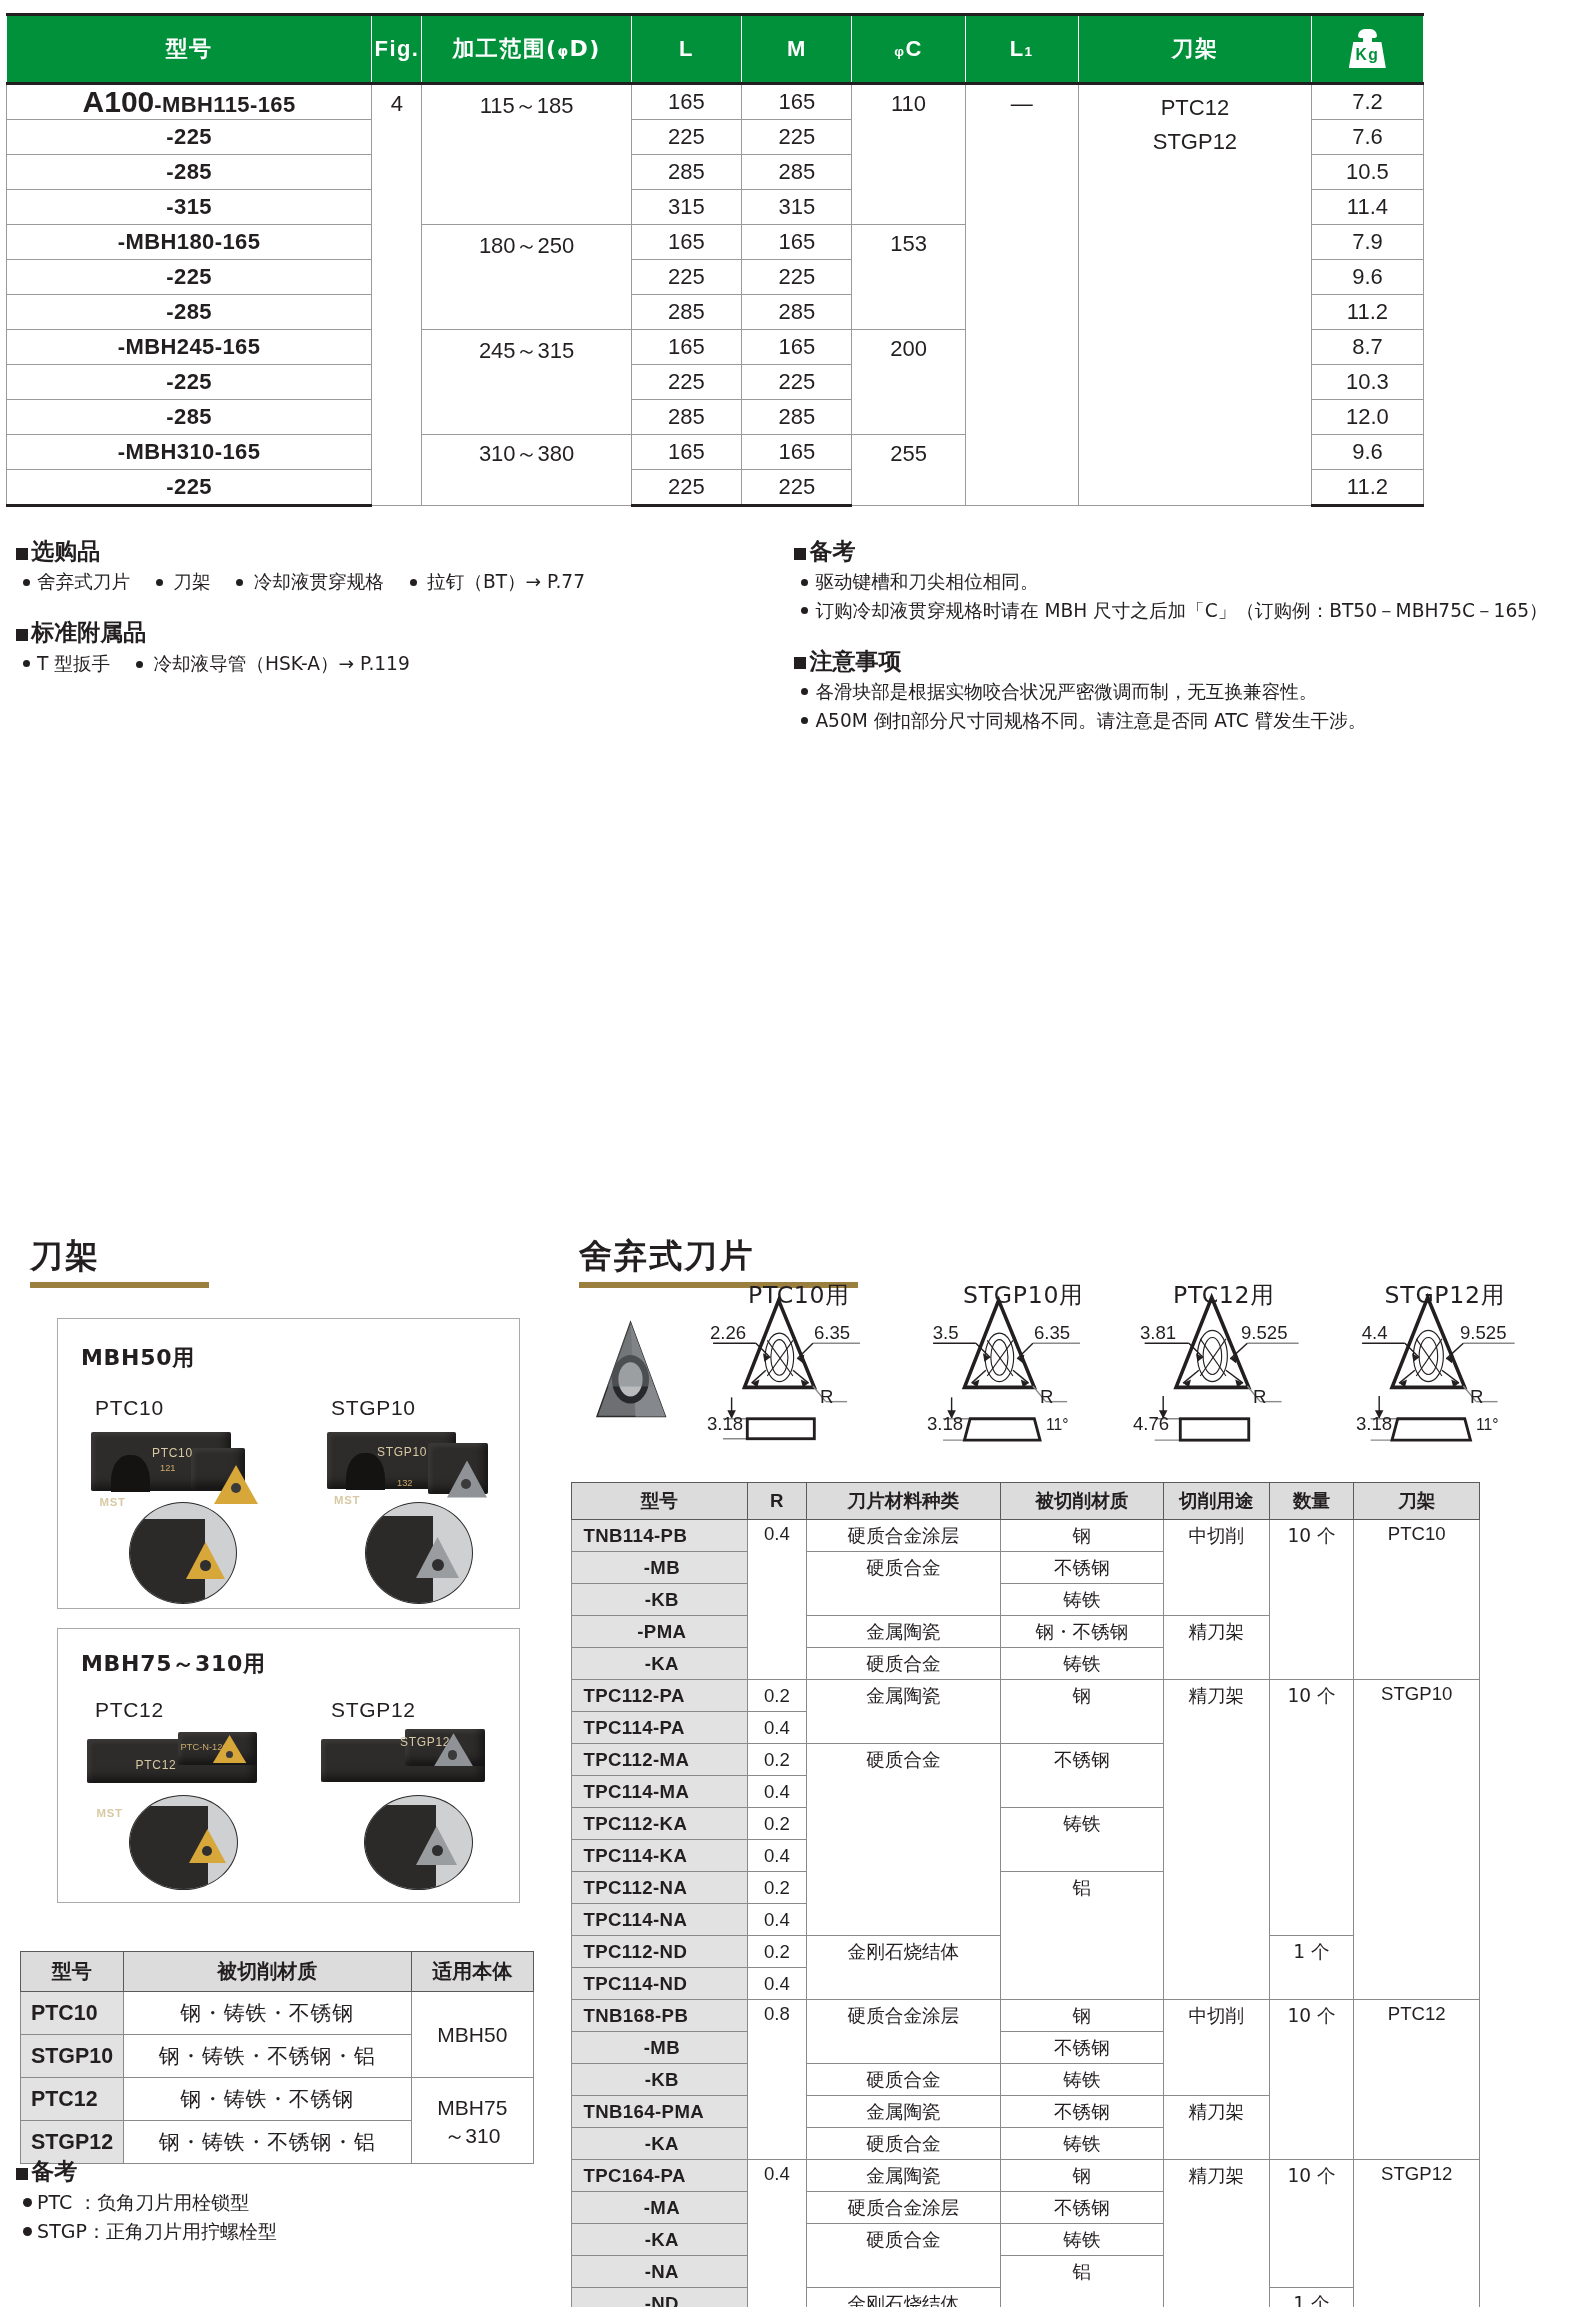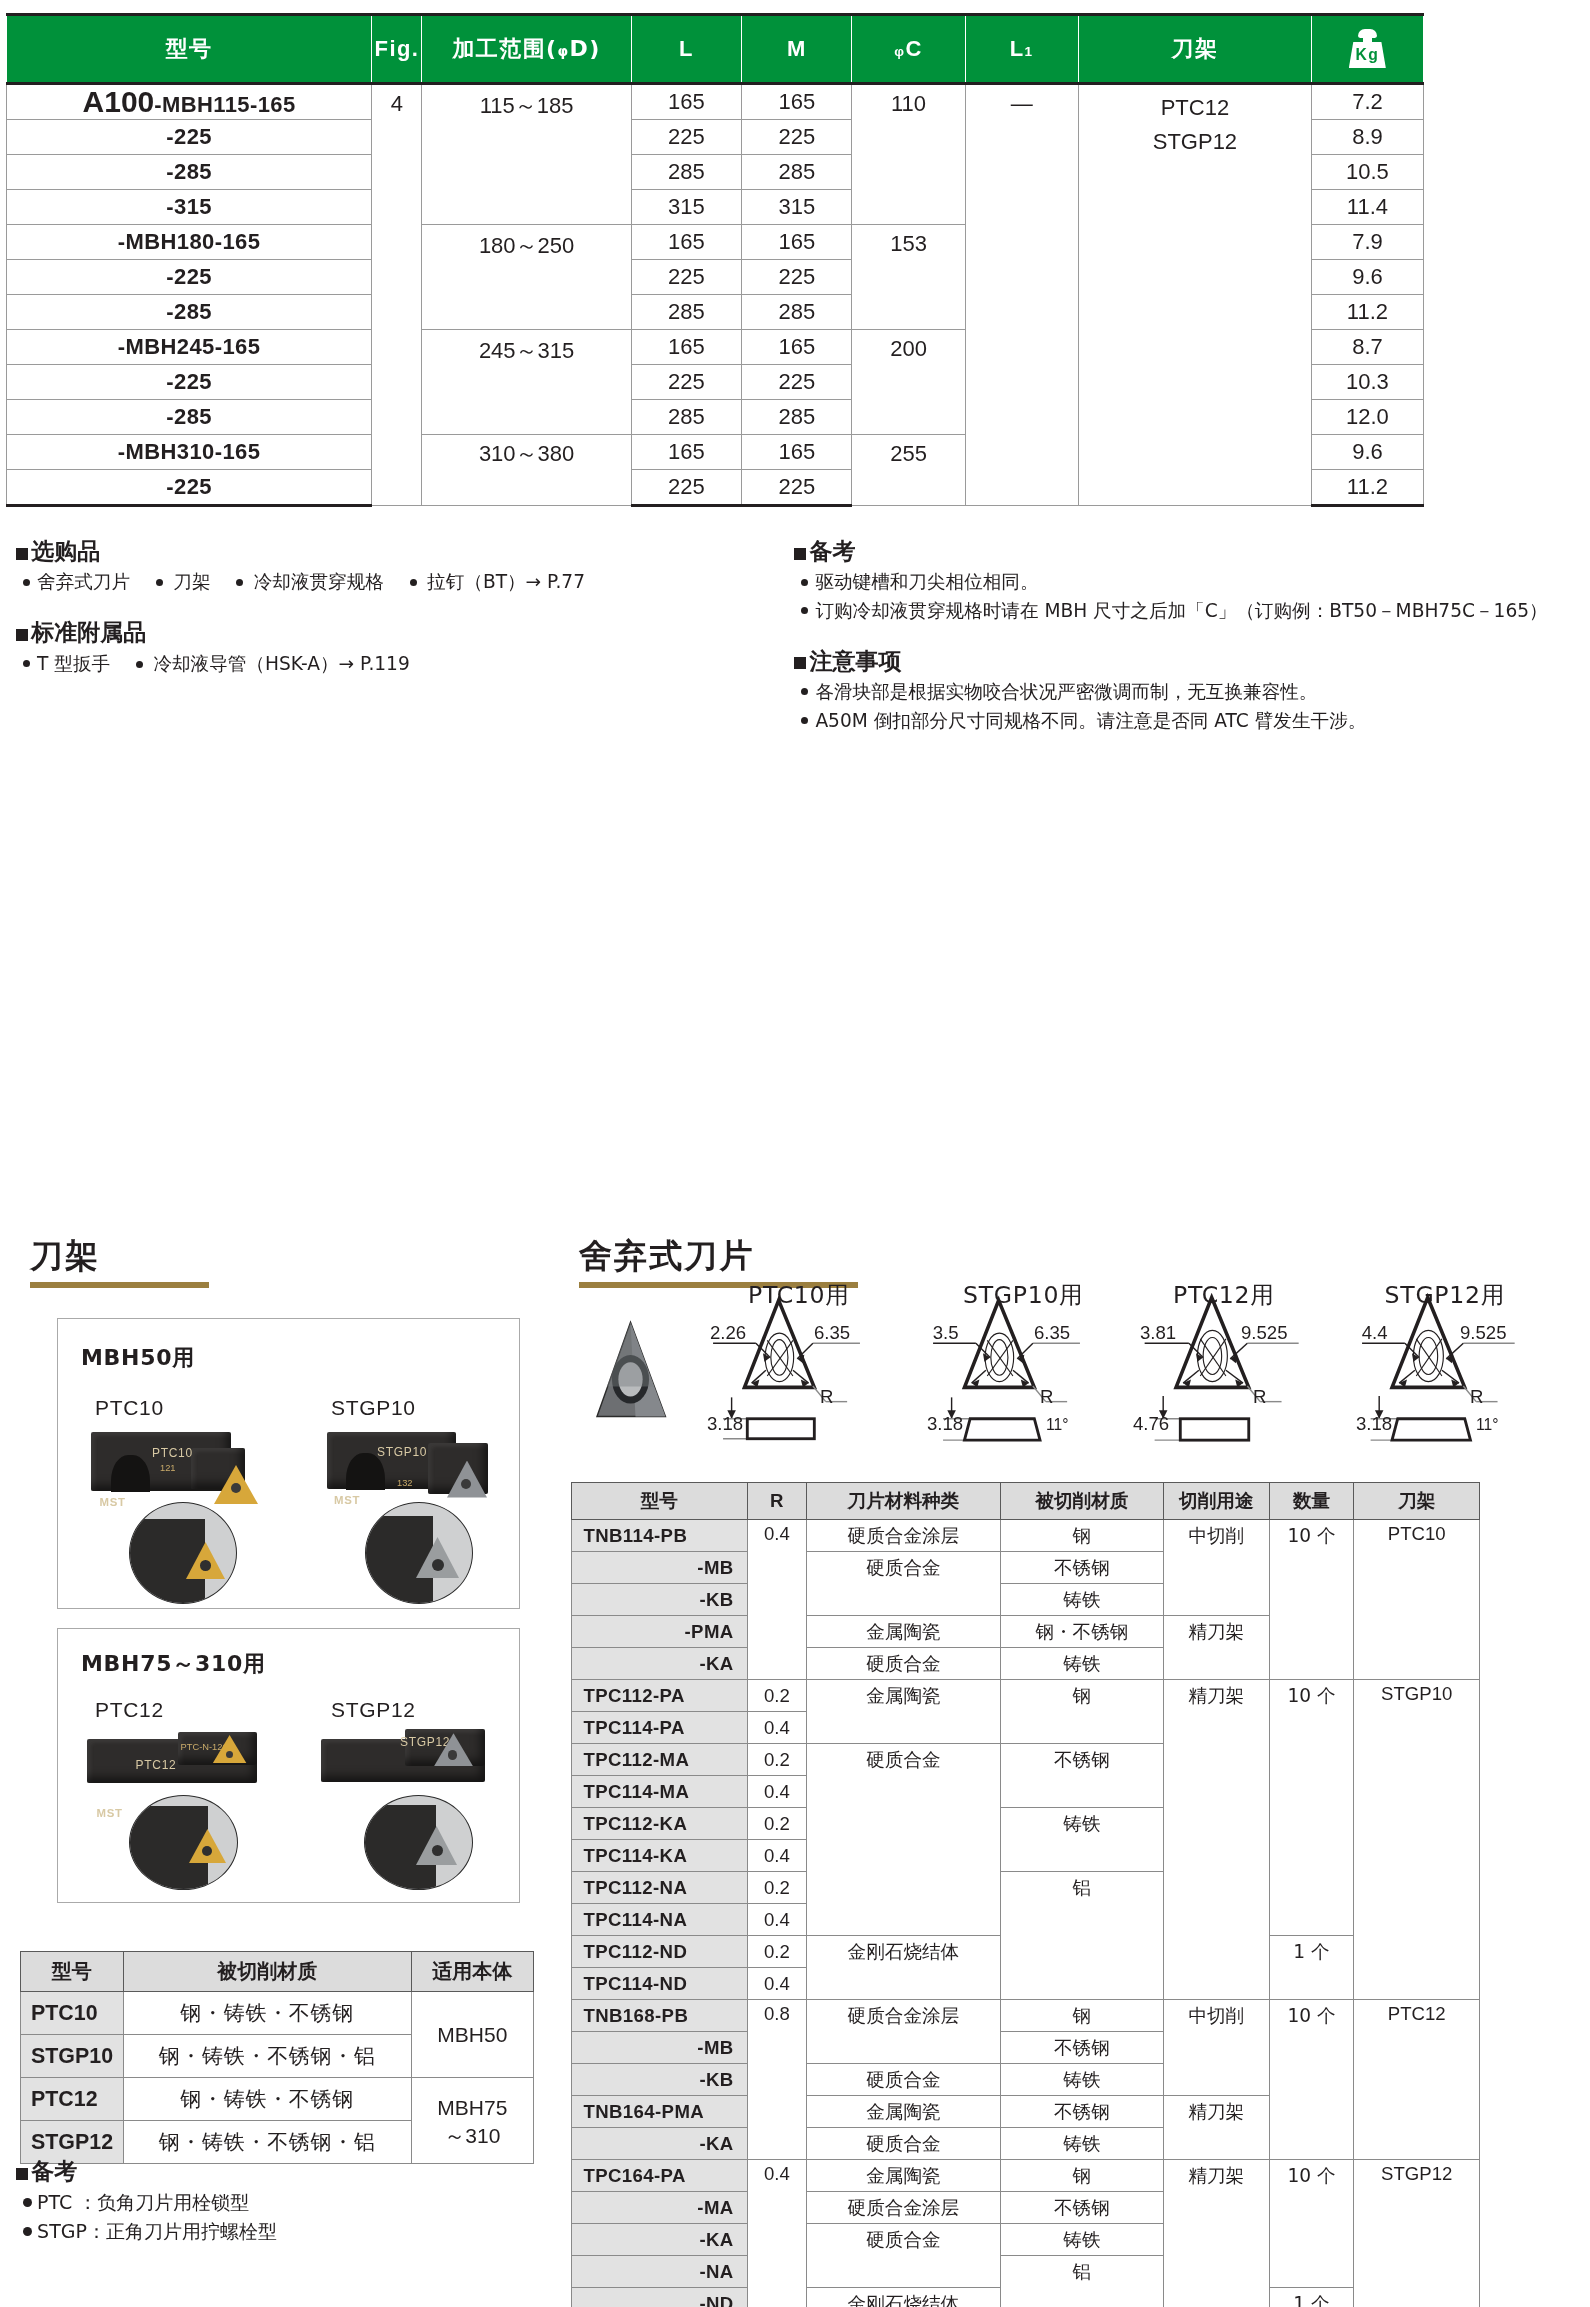--- a/index.html
+++ b/index.html
@@ -84,21 +84,21 @@
 
   #holder-table{left:20px;top:1951px;width:514px;font-size:19px;}
   #holder-table th{height:37px;font-size:20px;}
   #holder-table td{height:40px;font-size:21px;}
   #holder-table td.mat{text-align:center;letter-spacing:0.7px;}
   #holder-table td.nm{text-align:left;padding-left:10px;font-size:21.4px;}
 
   #insert-table{left:571px;top:1482px;width:909px;font-size:18px;}
   #insert-table th{height:34px;font-size:18.6px;}
   #insert-table td{height:29px;font-size:18.6px;}
-  #insert-table td.nm{background:#e2e2e2;text-align:right;padding-right:13px;font-weight:bold;letter-spacing:0.4px;padding-left:18px;}
+  #insert-table td.nm{background:#e2e2e2;text-align:center;padding-right:13px;font-weight:bold;letter-spacing:0.4px;padding-left:18px;}
   #insert-table td.nm.lft{text-align:left;padding-left:11.4px;}
 
   
   .ins-col{position:absolute;}
   .ins-name{position:absolute;font-size:23.6px;letter-spacing:0.7px;}
   .dim{position:absolute;font-size:18.6px;}
   .deg{position:absolute;font-size:15.7px;}
   .rlbl{position:absolute;font-size:18.6px;}
   svg{display:block;}
   .photo-insert{position:absolute;}
@@ -138,21 +138,21 @@
         <td rowspan="4" style="vertical-align:top;padding-top:5.7px;">110</td>
         <td rowspan="12" style="vertical-align:top;padding-top:5.7px;">—</td>
         <td rowspan="12" style="vertical-align:top;padding-top:5.7px;line-height:1.55;"><span>PTC12</span><br><span>STGP12</span></td>
         <td class="kg">7.2</td>
       </tr>
 
       <tr>
         <td class="model">-225</td>
         <td>225</td>
         <td>225</td>
-        <td class="kg">8.9</td>
+        <td class="kg">7.6</td>
       </tr>
 
       <tr>
         <td class="model">-285</td>
         <td>285</td>
         <td>285</td>
         <td class="kg">10.5</td>
       </tr>
 
       <tr>

